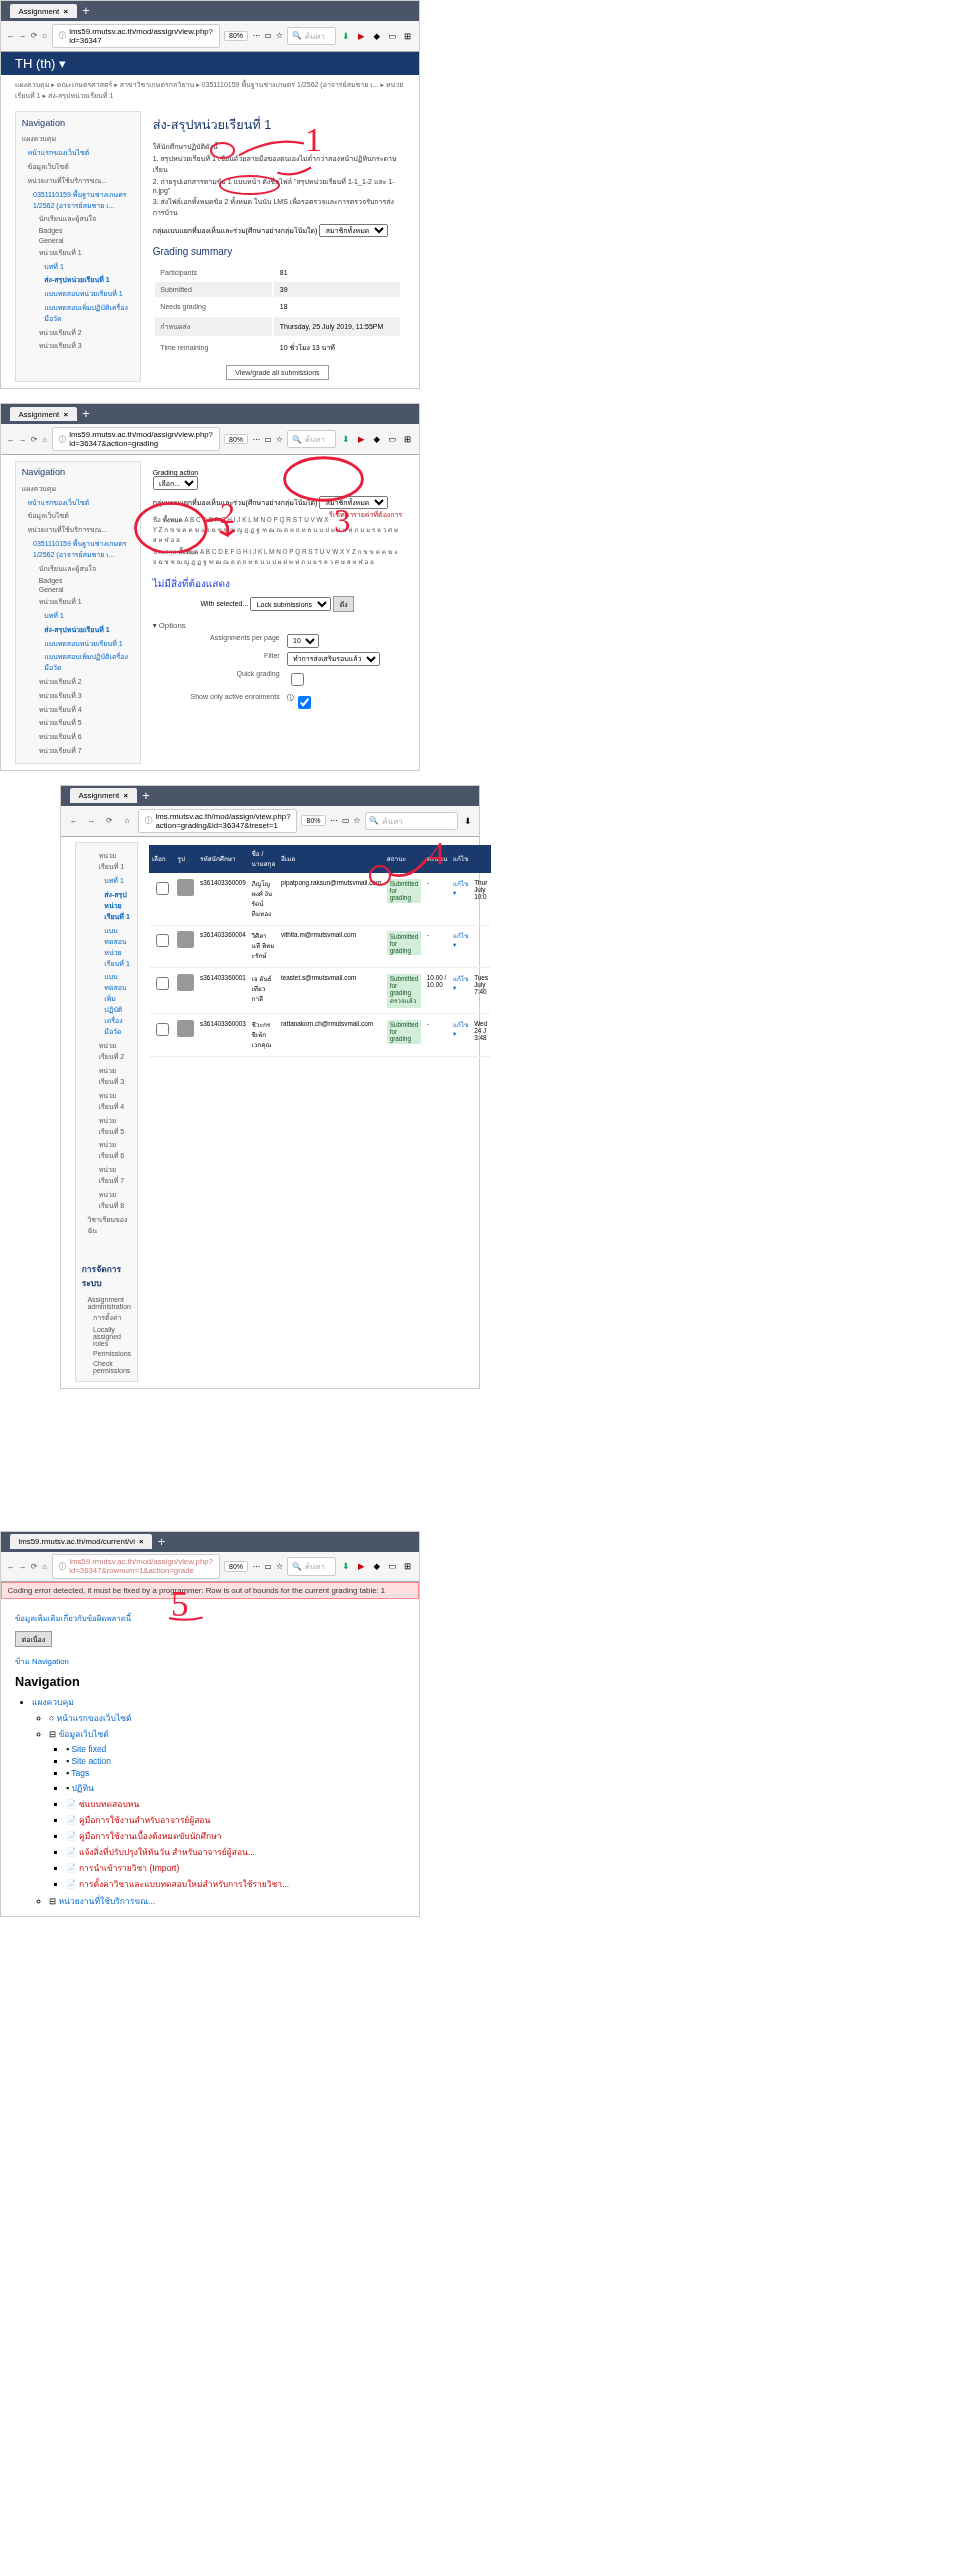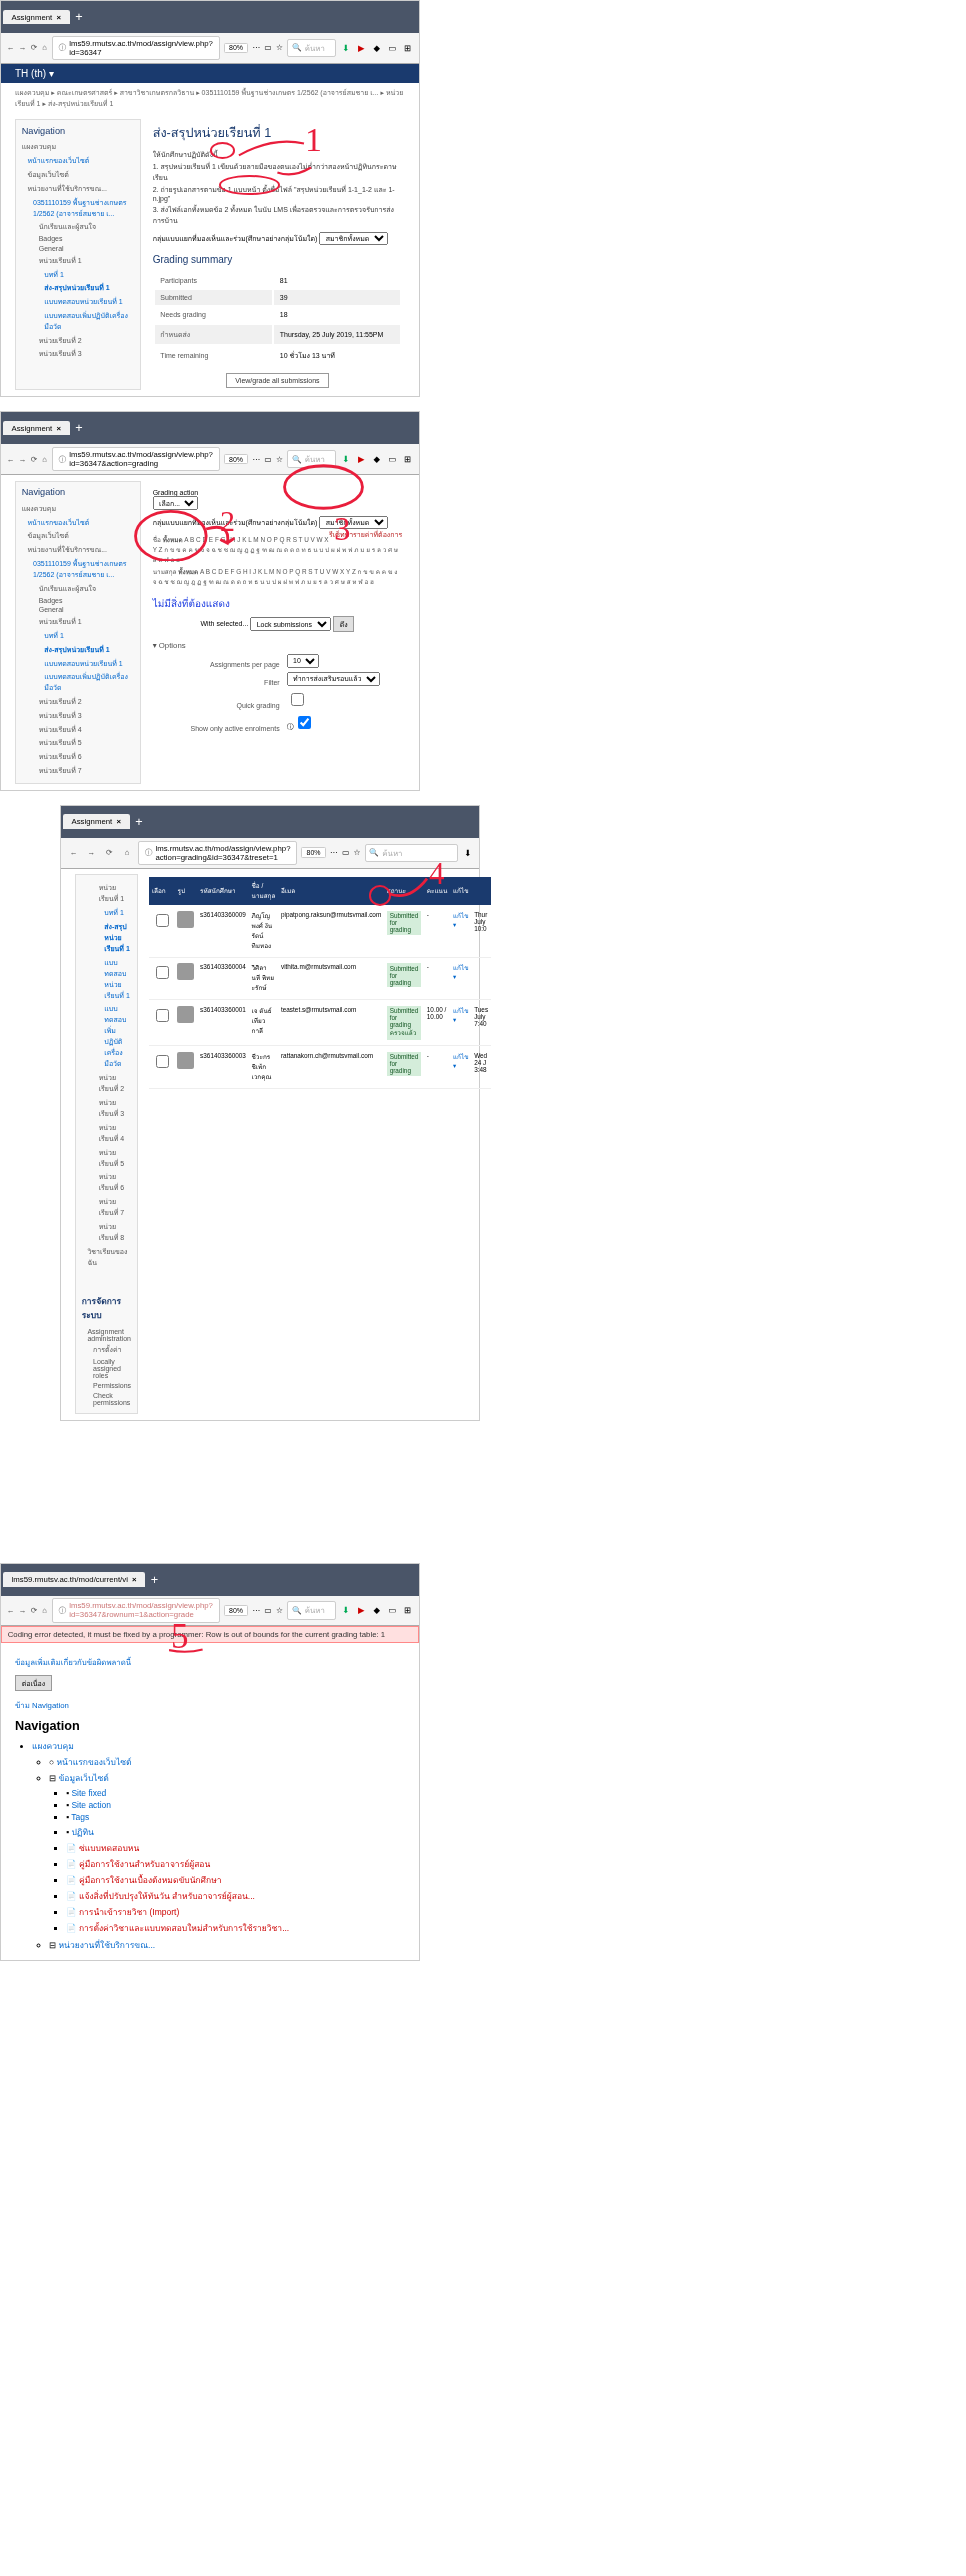--- a/index.html
+++ b/index.html
@@ -1,30 +1,30 @@
 <!DOCTYPE html>
 <html style="font-size:11.3px"><head>
 <meta charset="utf-8">
 <style>
 body{margin:0;font-family:Arial,sans-serif;font-size:7.8px;background:#fff;width:967px}
 .screenshot{position:relative;border:0.7px solid #ccc;margin-bottom:14px}
 .browser-chrome{background:#e8e8e8;border-bottom:0.7px solid #aaa}
-.tab-bar{background:#4a5568;height:32px;display:flex;align-items:center;padding-left:2px}
+.tab-bar{background:#4a5568;height:20px;display:flex;align-items:center;padding-left:9px}
 .tab{background:#f0f0f0;padding:2.8px 8.5px;font-size:7.8px;display:flex;align-items:center;gap:4.2px;border-radius:2.1px 2.1px 0 0}
 .tab-close{cursor:pointer;font-weight:bold}
 .tab-add{color:#fff;font-size:12.7px;margin-left:5.7px;cursor:pointer}
 .nav-toolbar{display:flex;align-items:center;padding:2.8px 5.7px;gap:4.2px;background:#f5f5f5}
 .nav-btn{width:14px;height:14px;display:flex;align-items:center;justify-content:center;color:#555;cursor:pointer}
 .url-bar{flex:1;background:#fff;border:0.7px solid #ccc;border-radius:2.1px;padding:2.1px 5.7px;font-size:7.8px;display:flex;align-items:center;gap:2.8px}
 .url-info{color:#888}
 .zoom-badge{background:#fff;border:0.7px solid #ccc;padding:0.7px 4.2px;font-size:7px;border-radius:1.4px}
 .search-bar{width:85px;background:#fff;border:0.7px solid #ccc;border-radius:2.1px;padding:2.1px 4.2px;font-size:7.8px;display:flex;align-items:center;gap:2.8px}
 .toolbar-icons{display:flex;gap:4.2px;align-items:center}
 .icon-sq{width:11.3px;height:11.3px;display:flex;align-items:center;justify-content:center;font-size:8.5px}
-.moodle-header{background:#1a3a6e;color:#fff;padding:4.2px 14px;font-size:10px}
+.moodle-header{background:#1a3a6e;color:#fff;padding:4.2px 14px;font-size:13px}
 .breadcrumb{background:#fff;padding:4.2px 14px;font-size:7px;color:#0066cc}
 .breadcrumb span{color:#666}
 .content-area{display:flex;padding:5.7px 14px;gap:8.5px}
 .sidebar{width:113px;background:#f8f8f8;border:0.7px solid #ddd;padding:5.7px;font-size:7px}
 .sidebar h3{margin:0 0 4.2px 0;font-size:9.2px;color:#1a3a6e;font-weight:normal}
 .nav-section{color:#555;padding:1.4px 0}
 .nav-item{padding:1.4px 0 1.4px 5.7px;color:#0066cc;cursor:pointer}
 .nav-item.sub{padding-left:11.3px}
 .nav-item.sub2{padding-left:17px}
 .nav-item.sub3{padding-left:22.6px}
@@ -40,21 +40,21 @@
 .summary-table{width:100%;font-size:7px}
 .summary-table tr:nth-child(even){background:#f0f0f0}
 .summary-table td{padding:4.2px 5.7px}
 .summary-table td:first-child{width:106px;color:#555}
 .view-link{display:inline-block;border:0.7px solid #999;padding:2.8px 8.5px;font-size:7px;color:#333;margin-top:5.7px}
 .red-circle{position:absolute;border:2.1px solid #e91e3c;border-radius:50%}
 .red-num{position:absolute;color:#e91e3c;font-size:34px;font-weight:normal;font-family:'Comic Sans MS',cursive}
 .red-text-link{color:#b91c1c;font-size:7px}
 .alpha-row{font-size:6.4px;color:#555;margin:2.1px 0}
 .options-box{margin-top:8.5px}
-.opt-row{display:flex;align-items:flex-end;margin:4.2px 0;font-size:7px}
+.opt-row{display:flex;align-items:flex-start;margin:4.2px 0;font-size:7px}
 .opt-row label{width:127px;text-align:right;margin-right:7px;color:#555}
 .opt-row input,.opt-row select{font-size:7px;padding:1.4px}
 .grade-table{width:100%;font-size:6.4px;border-collapse:collapse}
 .grade-table th{background:#1a3a6e;color:#fff;padding:4.2px 2.8px;text-align:left;font-weight:normal}
 .grade-table td{padding:5.7px 2.8px;border-bottom:0.7px solid #eee;vertical-align:top}
 .avatar{width:17px;height:17px;background:#999;border-radius:2.1px;display:inline-block}
 .status-badge{background:#d4edda;color:#155724;padding:1.4px 2.8px;font-size:6.4px;display:inline-block}
 .edit-link{color:#0066cc;font-size:6.4px}
 .admin-block{margin-top:25px}
 .admin-block h4{color:#1a3a6e;font-size:8.5px;margin:0 0 4.2px 0}

